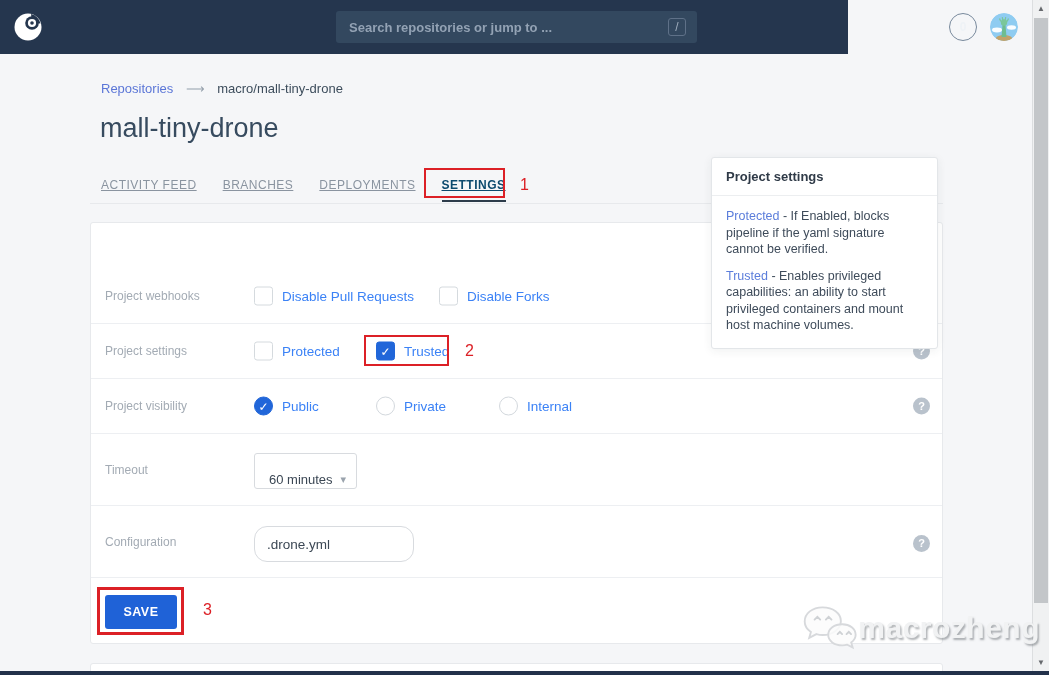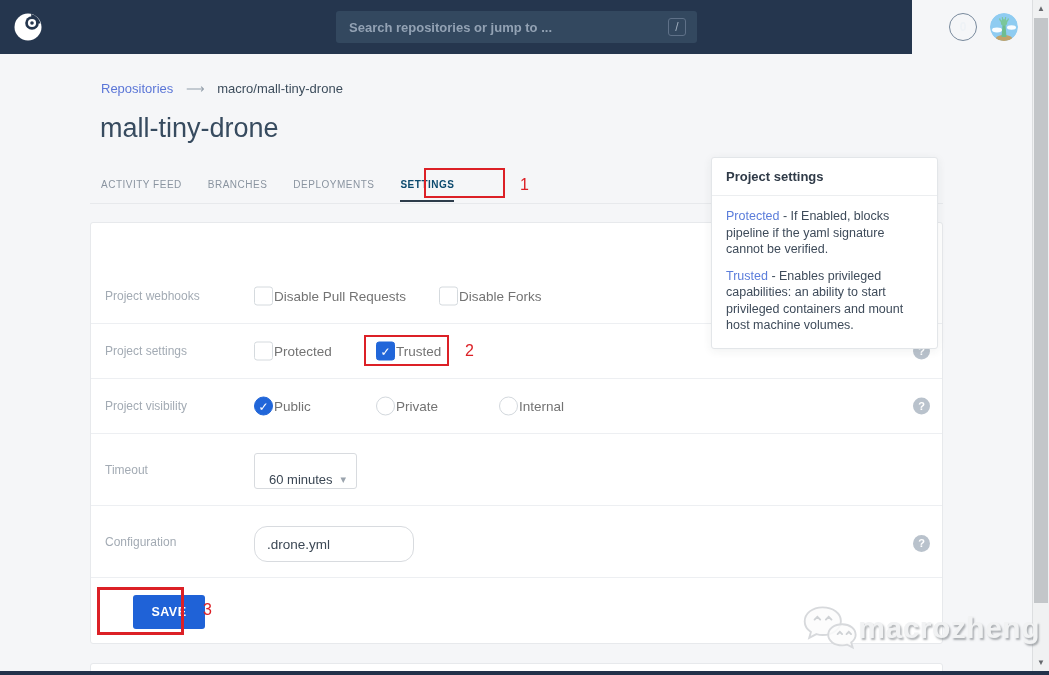--- a/index.html
+++ b/index.html
@@ -1,21 +1,21 @@
 <!DOCTYPE html>
 <html><head>
 <meta charset="utf-8">
 <style>
   * { margin:0; padding:0; box-sizing:border-box; }
   html,body { width:1049px; height:675px; overflow:hidden; }
   body { font-family:"Liberation Sans", sans-serif; }
   .screen { position:relative; width:1049px; height:675px; background:#f5f6f8; overflow:hidden; }
 
   
-  .topbar { position:absolute; left:0; top:0; width:912px; height:54px; background:#25364e; }
+  .topbar { position:absolute; left:0; top:0; width:848px; height:54px; background:#25364e; }
   .logo { position:absolute; left:13px; top:12px; width:30px; height:30px; cursor:pointer; }
   .searchbox { position:absolute; left:336px; top:11px; width:361px; height:32px; background:#33485f; border-radius:3px; }
   .searchbox input { width:100%; height:100%; background:transparent; border:none; outline:none;
       color:#c3cedb; font-size:13px; padding:0 36px 0 13px; font-family:"Liberation Sans", sans-serif; font-weight:bold; }
   .searchbox input::placeholder { color:#93a2b4; opacity:1; }
   .slash-badge { position:absolute; right:11px; top:7px; width:18px; height:18px; border:1px solid #5f7188;
       border-radius:3px; color:#9fadbd; font-size:12px; text-align:center; line-height:16px; }
   .notif { position:absolute; left:949px; top:13px; width:28px; height:28px; border:1px solid #78899c;
       border-radius:50%; color:#eef2f6; font-size:12px; font-weight:bold; text-align:center; line-height:26px; cursor:pointer; }
   .avatar { position:absolute; left:990px; top:13px; width:28px; height:28px; border-radius:50%; overflow:hidden; cursor:pointer; }
@@ -29,22 +29,22 @@
   
   .breadcrumb { position:absolute; left:101px; top:81px; font-size:13px; }
   .crumb-link { color:#5b76d7; cursor:pointer; }
   .crumb-sep { color:#98a3ae; margin:0 9px; }
   .crumb-cur { color:#3d4d5c; }
   .page-title { position:absolute; left:100px; top:113px; font-size:27px; font-weight:400; color:#374b5f; }
 
   
   .tabs { position:absolute; left:90px; top:170px; width:853px; height:34px; border-bottom:1px solid #e7e9ec;
       display:flex; align-items:center; padding-left:11px; }
-  .tab { font-size:10px; letter-spacing:0.5px; color:#8a94a0; margin-right:26px; cursor:pointer;
-      height:34px; line-height:30px; position:relative; }
+  .tab { font-size:12px; letter-spacing:0.5px; color:#8a94a0; margin-right:26px; cursor:pointer;
+      height:34px; line-height:30px; position:relative;text-decoration:underline; }
   .tab.active { color:#0c4a6e; font-weight:bold; }
   .tab.active::after { content:""; position:absolute; left:0; right:0; bottom:2px; height:2px; background:#2d3c4b; }
 
   
   .red-box { position:absolute; border:2px solid #dc2026; z-index:30; pointer-events:none; }
   .ann-num { position:absolute; color:#dc2026; font-size:16px; z-index:30; pointer-events:none; }
   #redbox1 { left:424px; top:168px; width:81px; height:30px; }
   #ann1 { left:520px; top:176px; }
   #redbox2 { left:364px; top:335px; width:85px; height:31px; }
   #ann2 { left:465px; top:342px; }
@@ -67,42 +67,42 @@
       color:#32404e; border-bottom:1px solid #eceef0; }
   .frow { position:absolute; left:0; right:0; border-bottom:1px solid #edeff2; }
   #row-webhooks { top:46px; height:55px; }
   #row-settings { top:101px; height:55px; }
   #row-visibility { top:156px; height:55px; }
   #row-timeout { top:211px; height:72px; }
   #row-config { top:283px; height:72px; }
   #row-save { top:355px; height:67px; border-bottom:none; }
   .flabel { position:absolute; left:14px; top:50%; transform:translateY(-50%); color:#a3abb4; font-size:12px; }
   .opt { position:absolute; top:50%; transform:translateY(-50%); display:flex; align-items:center; cursor:pointer; }
-  .opt-label { font-size:13.5px; color:#737373; margin-left:1px; }
+  .opt-label { font-size:13.5px; color:#3b82f6; margin-left:9px; }
   .cb { width:19px; height:19px; border:1px solid #d5dade; border-radius:3px; background:#fff; flex:0 0 auto;
         display:flex; align-items:center; justify-content:center; }
   .cb.checked { background:#2166d9; border-color:#2166d9; color:#fff; font-size:12px; }
   .rb { width:19px; height:19px; border:1px solid #d3d8dd; border-radius:50%; background:#fff; flex:0 0 auto;
         display:flex; align-items:center; justify-content:center; }
   .rb.checked { background:#2166d9; border-color:#2166d9; color:#fff; font-size:12px; }
   .pos-a { left:163px; } .pos-b2 { left:285px; } .pos-b { left:348px; } .pos-c { left:408px; }
   .help { position:absolute; left:822px; width:17px; height:17px; border-radius:50%; background:#b9c2cc;
       color:#fff; font-size:11px; font-weight:bold; text-align:center; line-height:17px; cursor:pointer; }
   .help-mid { top:50%; transform:translateY(-50%); }
   #help-config { top:29px; }
 
   .select { position:absolute; left:163px; top:19px; width:103px; height:36px; border:1px solid #d8dbdf;
       border-radius:3px; background:#fff; display:flex; align-items:center; padding:17px 10px 0 14px; cursor:pointer; }
   .select-val { font-size:13px; color:#3b4754; flex:1; }
   .caret { font-size:11px; color:#9aa3ad; }
   .text-input { position:absolute; left:163px; top:20px; width:160px; height:36px; border:1px solid #d8dbdf;
       border-radius:13px; font-size:13.5px; color:#3b4754; padding:0 12px; outline:none; font-family:"Liberation Sans", sans-serif; }
   .save-btn { position:absolute; left:14px; top:17px; width:72px; height:34px; background:#1f62d7; border:none;
       border-radius:3px; color:#fff; font-size:12.5px; font-weight:bold; letter-spacing:0.5px; cursor:pointer;
-      font-family:"Liberation Sans", sans-serif;margin-left:28px; }
+      font-family:"Liberation Sans", sans-serif; }
 
   
   .card-next { position:absolute; left:90px; top:663px; width:853px; height:14px; background:#fff;
       border:1px solid #e7e9ec; border-radius:3px 3px 0 0; }
   .bottom-strip { position:absolute; left:0; bottom:0; width:1049px; height:4px; background:#22314a; z-index:40; }
 
   
   .watermark { position:absolute; left:800px; top:596px; width:240px; height:64px; z-index:20;
       pointer-events:none; display:flex; align-items:center; }
   .wm-text { font-size:30px; color:#f1f2f3; font-weight:bold;

